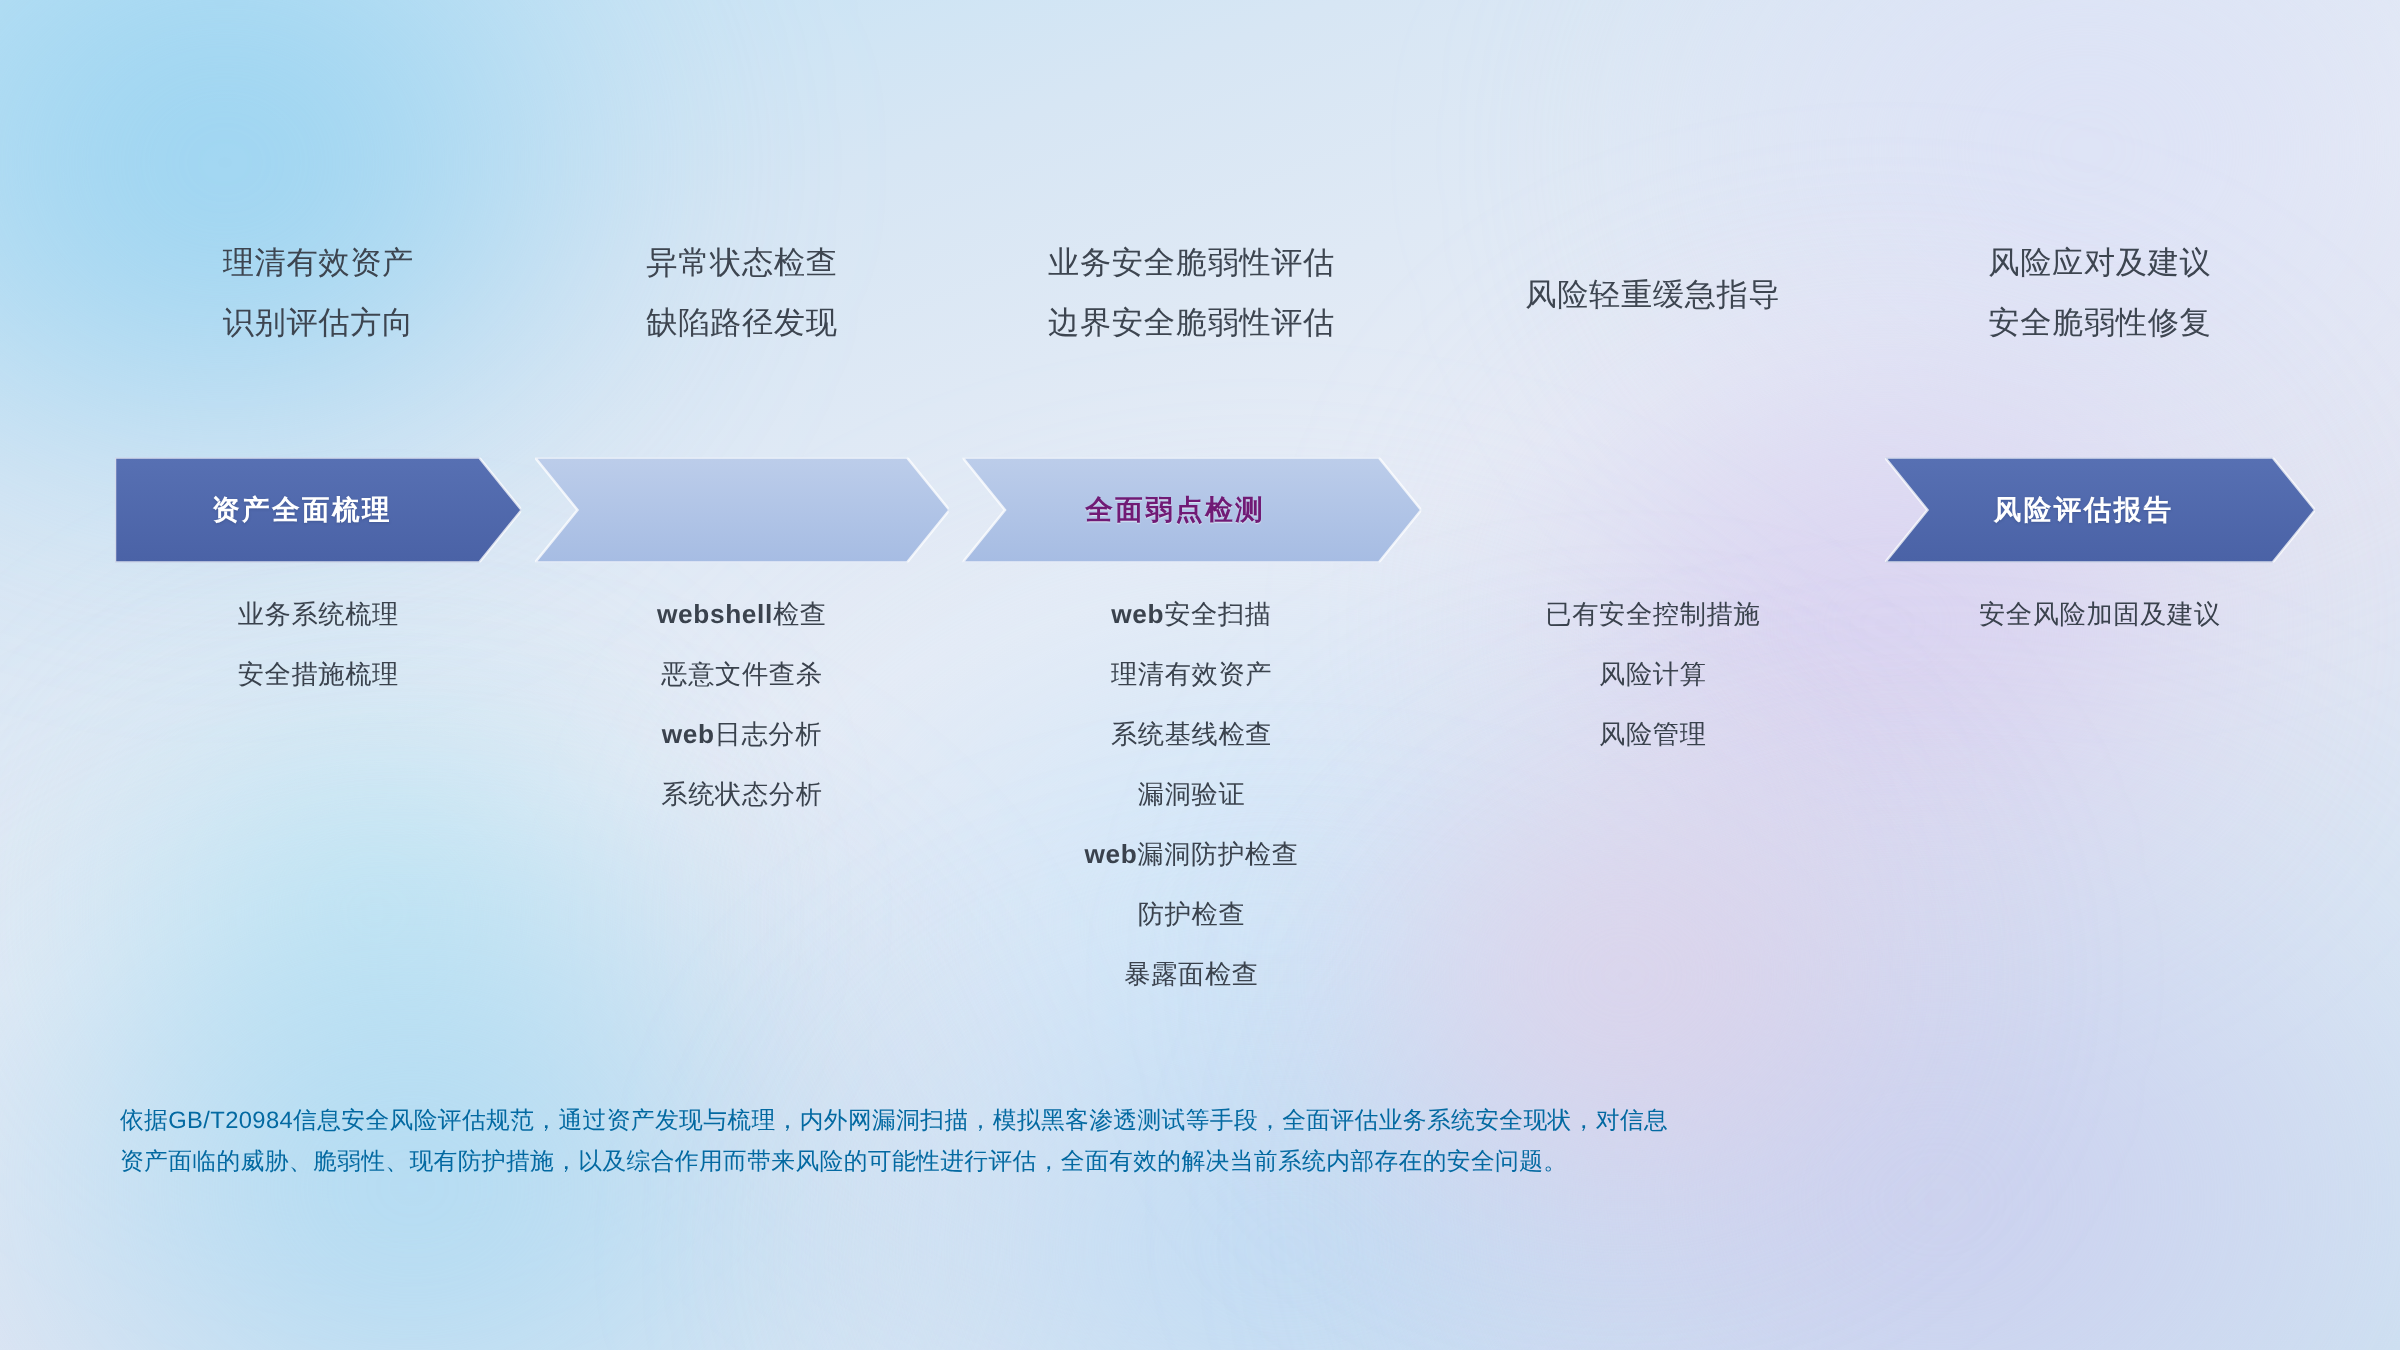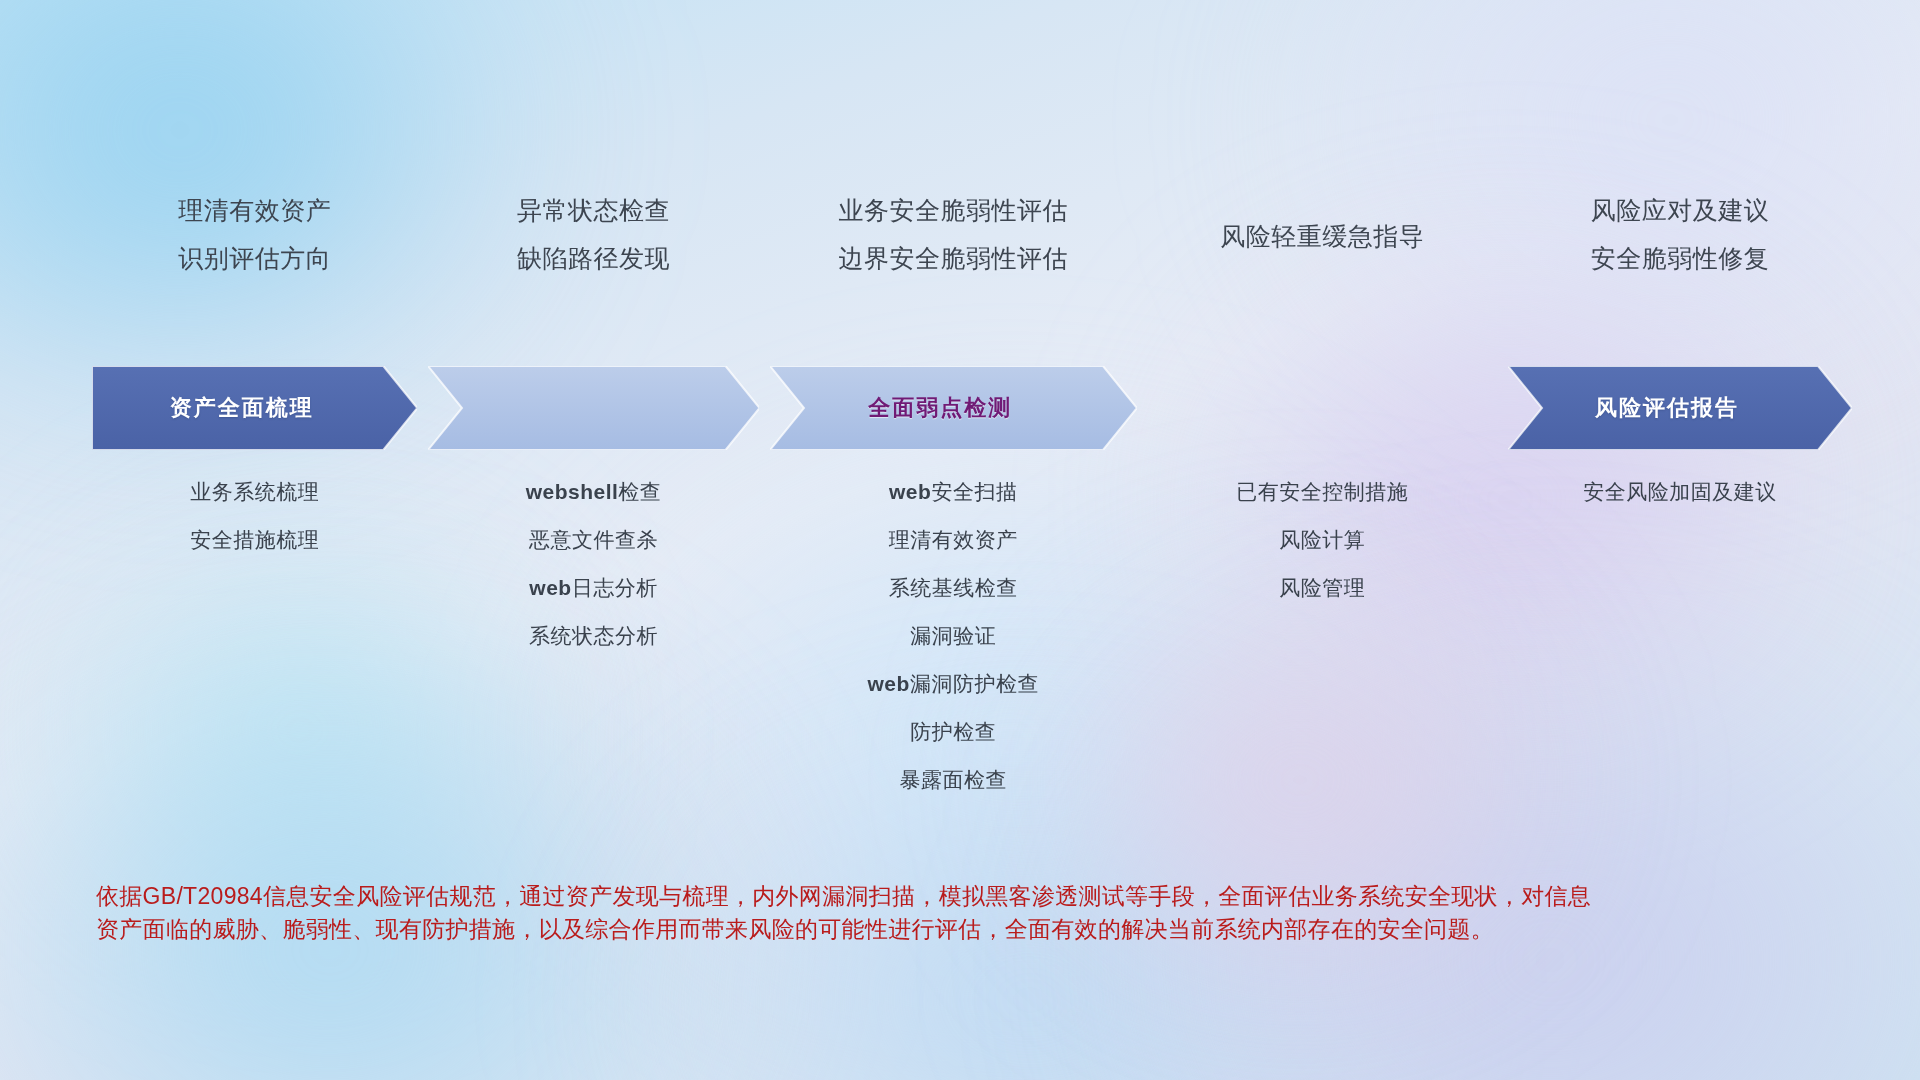--- a/index.html
+++ b/index.html
@@ -78,21 +78,21 @@
   }
   .bot-col{display:flex;flex-direction:column;align-items:center;}
   .bot-line{
     font-size:21px;color:#3a424d;line-height:48px;white-space:nowrap;letter-spacing:.5px;
   }
   .bot-line b{font-weight:bold;}
 
   
   #footer{
     position:absolute;left:96px;top:880px;width:1500px;
-    font-size:23px;line-height:33px;color:#b91c1c;letter-spacing:.3px;
+    font-size:19px;line-height:33px;color:#0369a1;letter-spacing:.3px;
   }
   #footer div{white-space:nowrap;}
 </style>
 </head>
 <body>
 
 <div id="bg-layer">
   <div id="bg-base"></div>
   <div class="blob" id="blob-topleft"></div>
   <div class="blob" id="blob-topright"></div>

